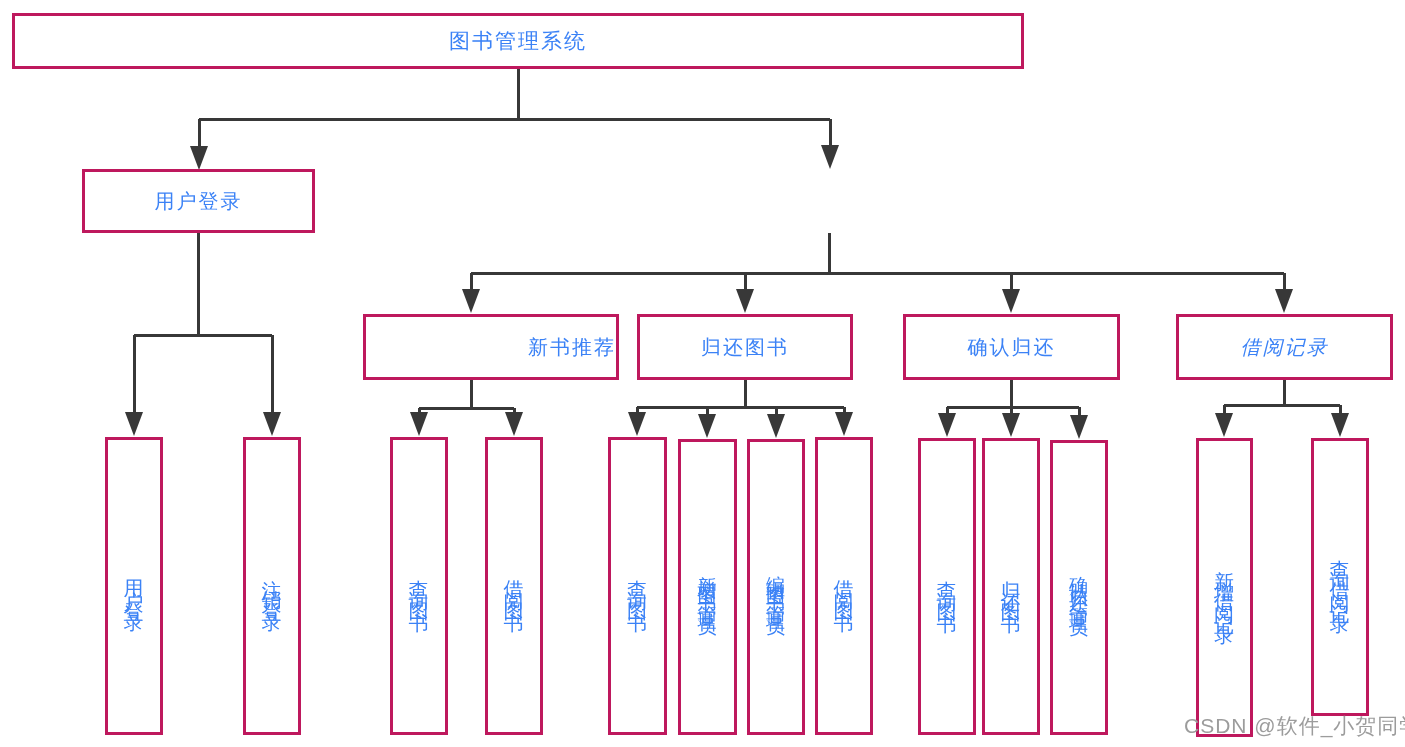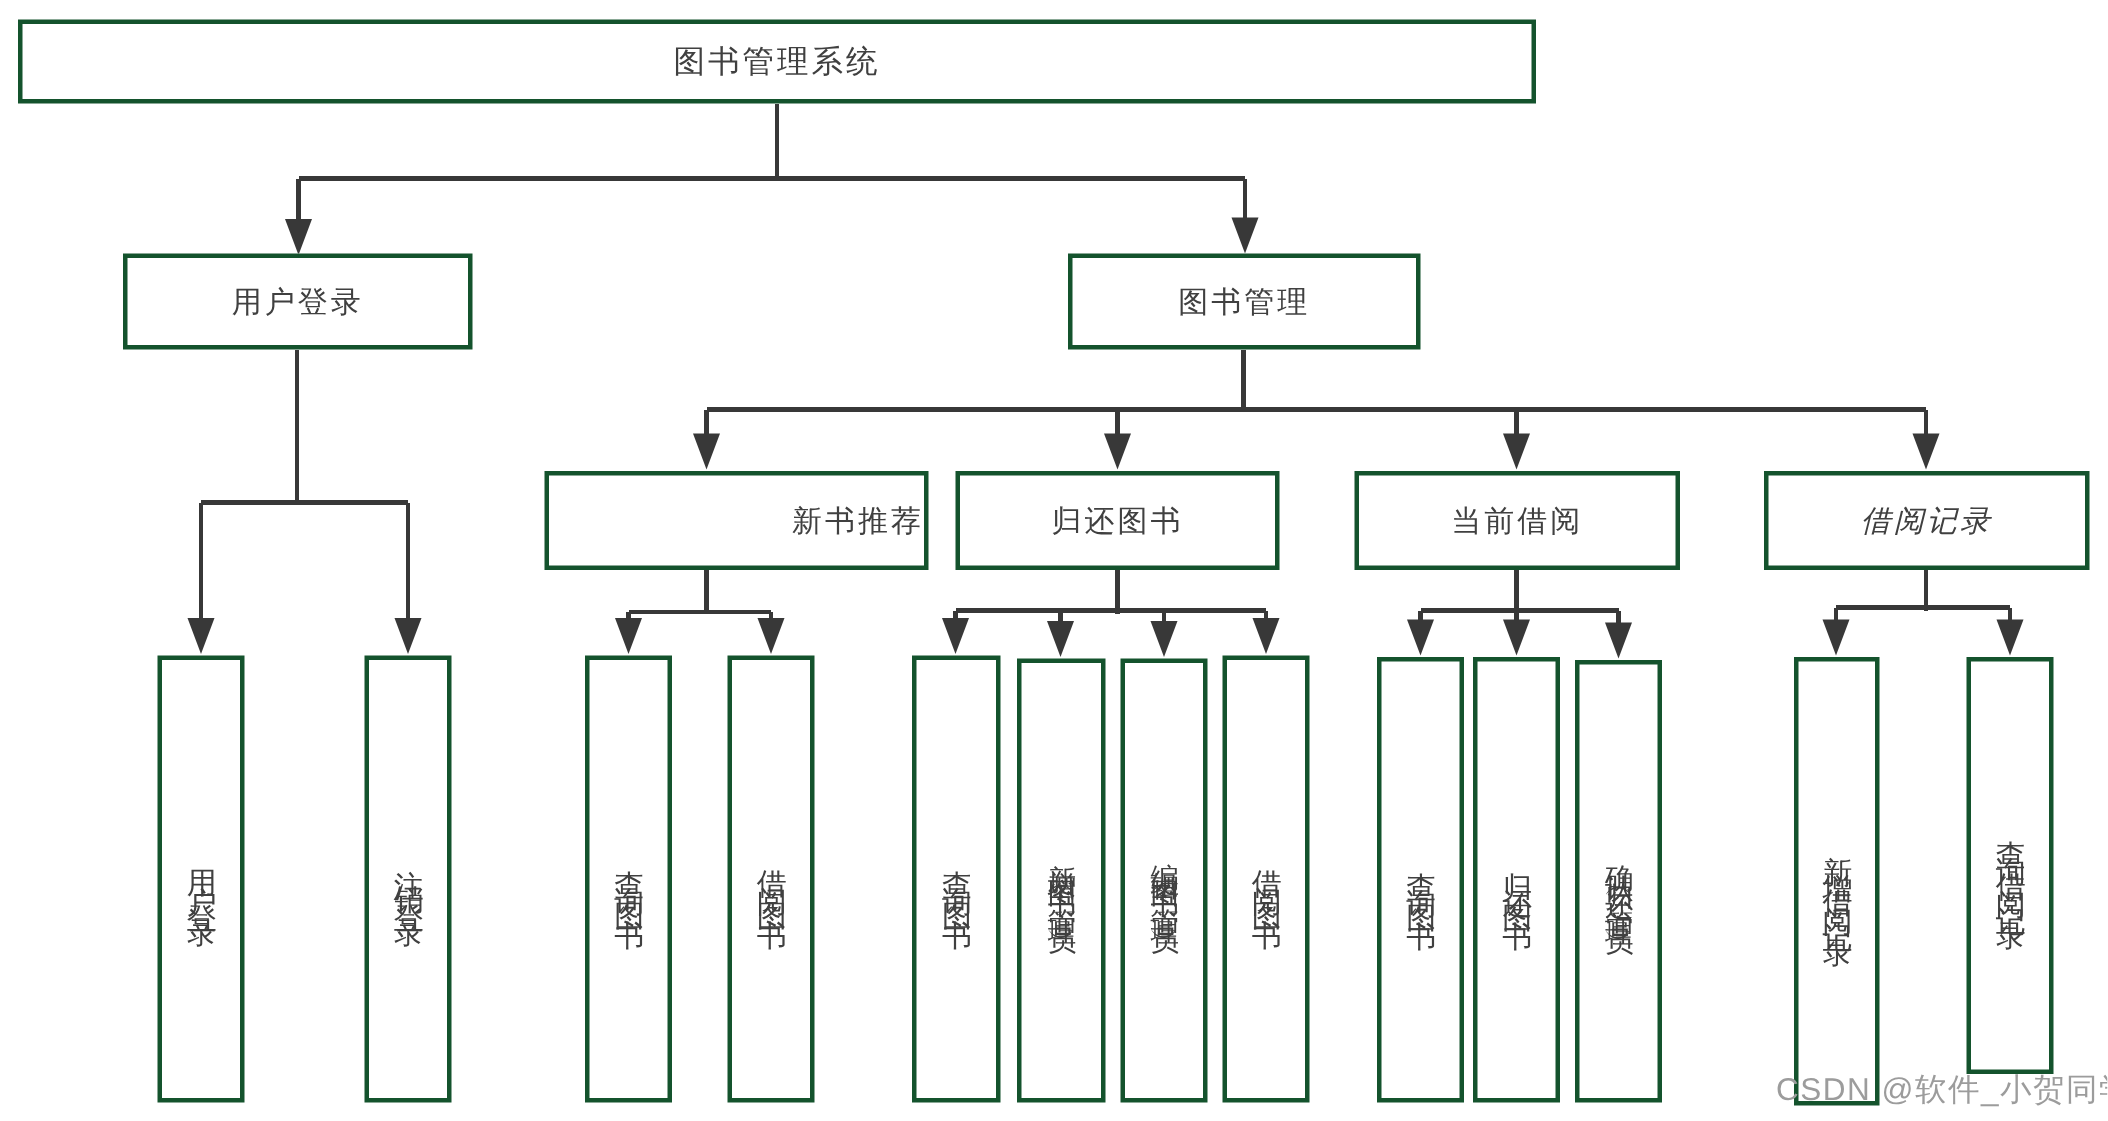--- a/index.html
+++ b/index.html
@@ -9,24 +9,24 @@
     background:#ffffff;
     font-family:"Liberation Sans","DejaVu Sans",sans-serif;
     overflow:hidden;
   }
   .connectors { position:absolute; left:0; top:0; }
   .connectors line { stroke:#383838; stroke-width:3; shape-rendering:crispEdges; }
   .connectors polygon { fill:#383838; stroke:none; }
   .box {
     position:absolute;
     background:#ffffff;
-    border:3px solid #14532d;
+    border:3px solid #be185d;
     box-sizing:border-box;
     display:flex; align-items:center; justify-content:center;
-    color:#404040;
+    color:#3b82f6;
   }
   .hlabel { font-size:20px; letter-spacing:2px; white-space:nowrap; }
   .rootlabel { font-size:21px; }
   .leaf span {
     writing-mode:vertical-rl;
     text-orientation:mixed;
     font-size:20px;
     line-height:1;
     letter-spacing:11px;
     white-space:nowrap;
@@ -123,32 +123,29 @@
     </g>
   </svg>
 
   <div class="box" style="left:12px;top:13px;width:1012px;height:56px;">
     <span class="hlabel rootlabel">图书管理系统</span>
   </div>
 
   <div class="box" style="left:82px;top:169px;width:233px;height:64px;">
     <span class="hlabel">用户登录</span>
   </div>
-  <div class="box" style="left:712px;top:169px;width:235px;height:64px;">
-    <span class="hlabel">图书管理</span>
-  </div>
 
   <div class="box" style="left:363px;top:314px;width:256px;height:66px;justify-content:flex-end;">
     <span class="hlabel">新书推荐</span>
   </div>
   <div class="box" style="left:637px;top:314px;width:216px;height:66px;">
     <span class="hlabel">归还图书</span>
   </div>
   <div class="box" style="left:903px;top:314px;width:217px;height:66px;">
-    <span class="hlabel">当前借阅</span>
+    <span class="hlabel">确认归还</span>
   </div>
   <div class="box" style="left:1176px;top:314px;width:217px;height:66px;font-style:italic;">
     <span class="hlabel">借阅记录</span>
   </div>
 
   <div class="box leaf" style="left:105px;top:437px;width:58px;height:298px;">
     <span>用户登录</span>
   </div>
   <div class="box leaf" style="left:243px;top:437px;width:58px;height:298px;">
     <span>注销登录</span>

